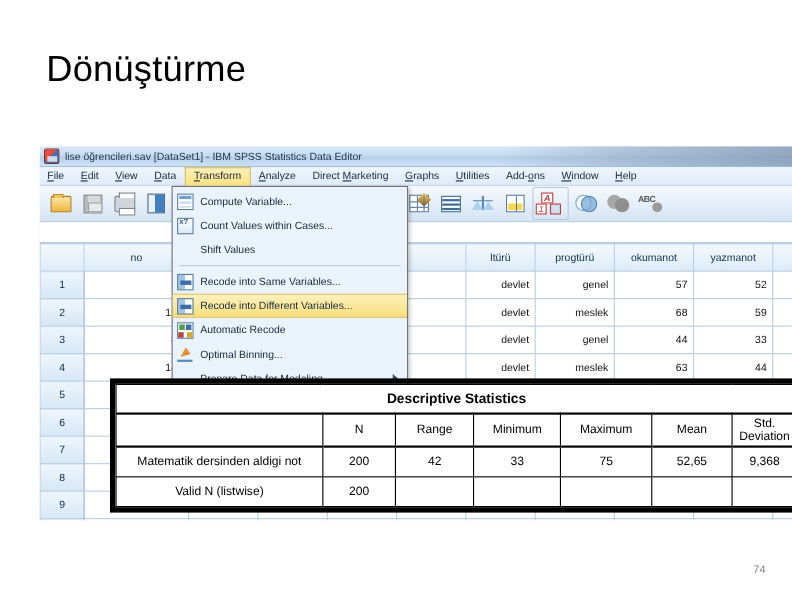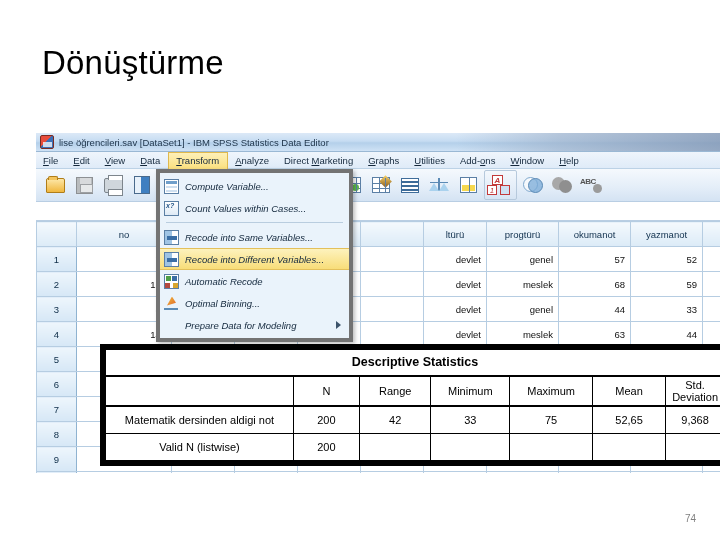--- a/index.html
+++ b/index.html
@@ -178,29 +178,28 @@
   .grid td.txt { text-align: right; }
   .col-rowhdr { width: 40px; }
   .col-no { width: 95px; }
   .col-mid { width: 63px; }
   .col-wide { width: 72px; }
 
   
   .dropdown {
     position: absolute;
     left: 120px; top: 36px;
-    width: 197px;
+    width: 215px;
     background: #eaf3fb;
-    border: 4px solid #737373;
+    border: 1px solid #737373;
     box-shadow: 2px 2px 4px rgba(0,0,0,.25);
     z-index: 40;
     padding: 2px 0;
     font-size: 9.5px;
     color: #13283d;
-    font-style: italic;
   }
   .dd-item {
     display: flex; align-items: center;
     height: 22px;
     padding-left: 4px;
     position: relative;
   }
   .dd-item.sel {
     background: linear-gradient(to bottom,#fdf2bd 0%, #f8dd79 100%);
     border-top: 1px solid #e3c05b;
@@ -551,20 +550,24 @@
 
     <div class="dropdown">
       <div class="dd-item">
         <span class="dd-ico compute"></span>
         <span class="dd-label">Compute Variable...</span>
       </div>
       <div class="dd-item">
         <span class="dd-ico count"></span>
         <span class="dd-label">Count Values within Cases...</span>
       </div>
+      <div class="dd-item">
+        <span class="dd-ico blank"></span>
+        <span class="dd-label">Shift Values</span>
+      </div>
       <div class="dd-sep"></div>
       <div class="dd-item">
         <span class="dd-ico recode"></span>
         <span class="dd-label">Recode into Same Variables...</span>
       </div>
       <div class="dd-item sel">
         <span class="dd-ico recode"></span>
         <span class="dd-label">Recode into Different Variables...</span>
       </div>
       <div class="dd-item">

